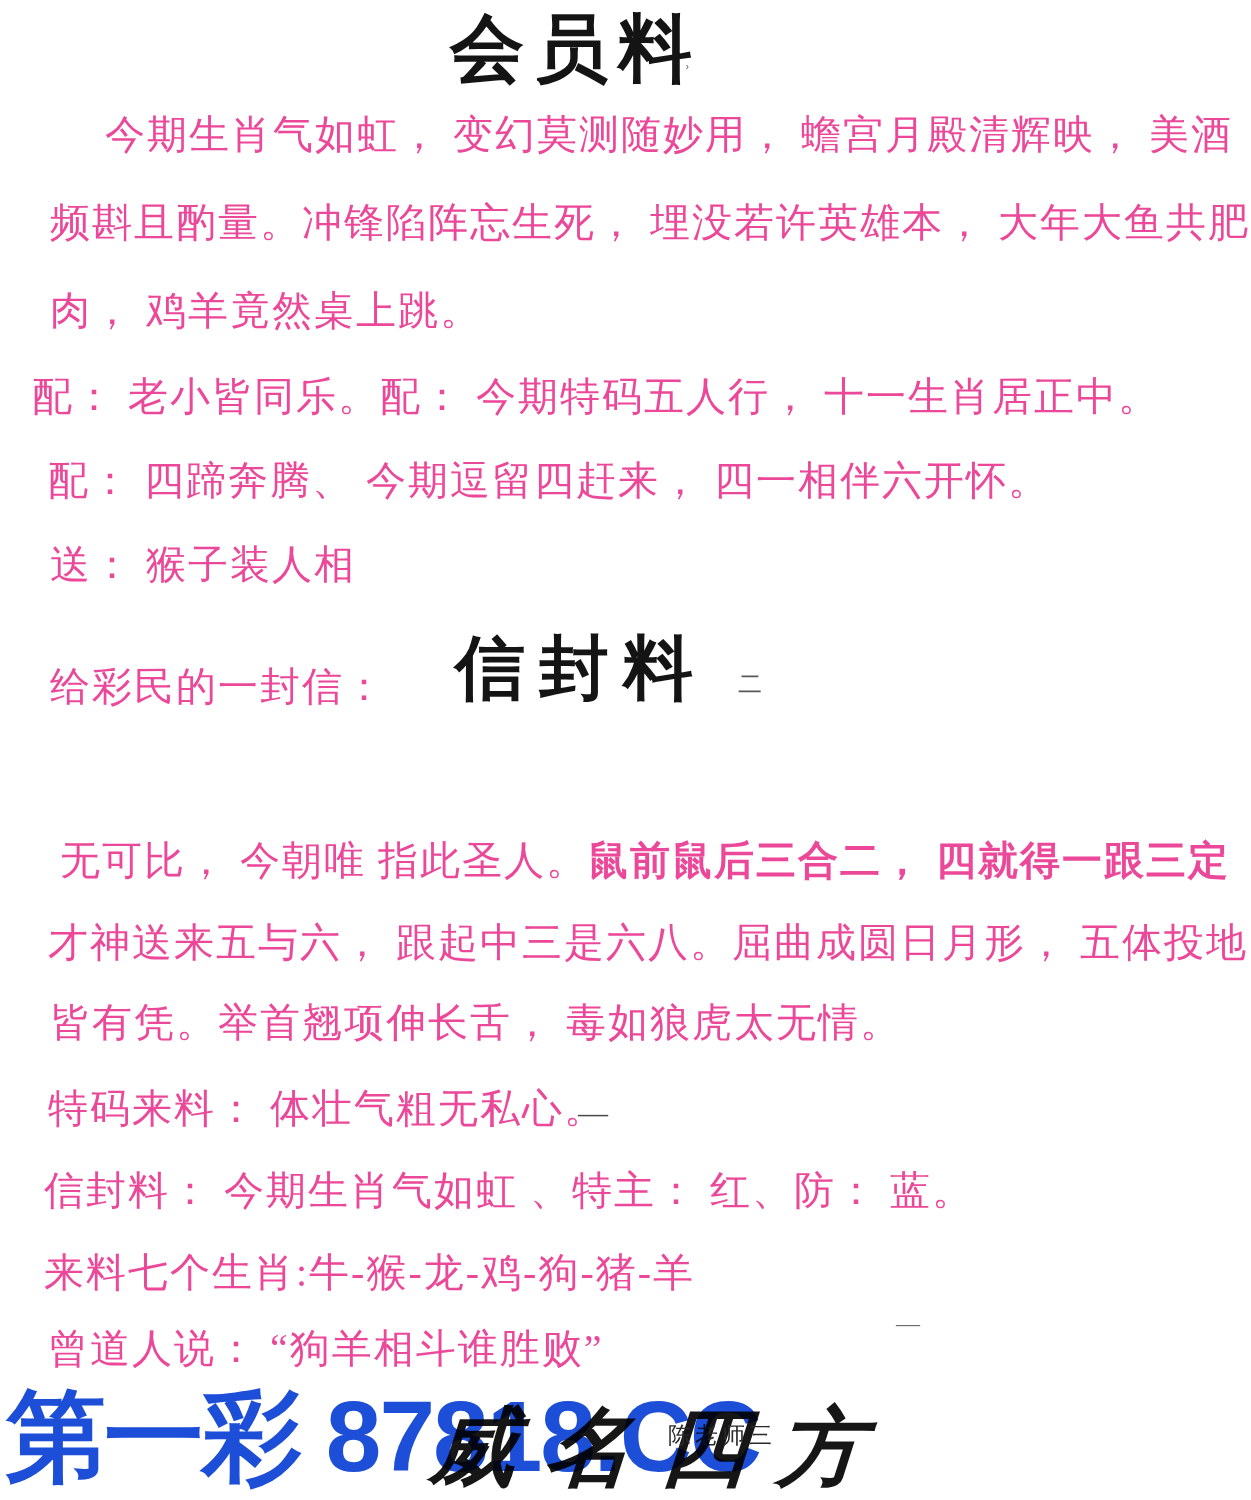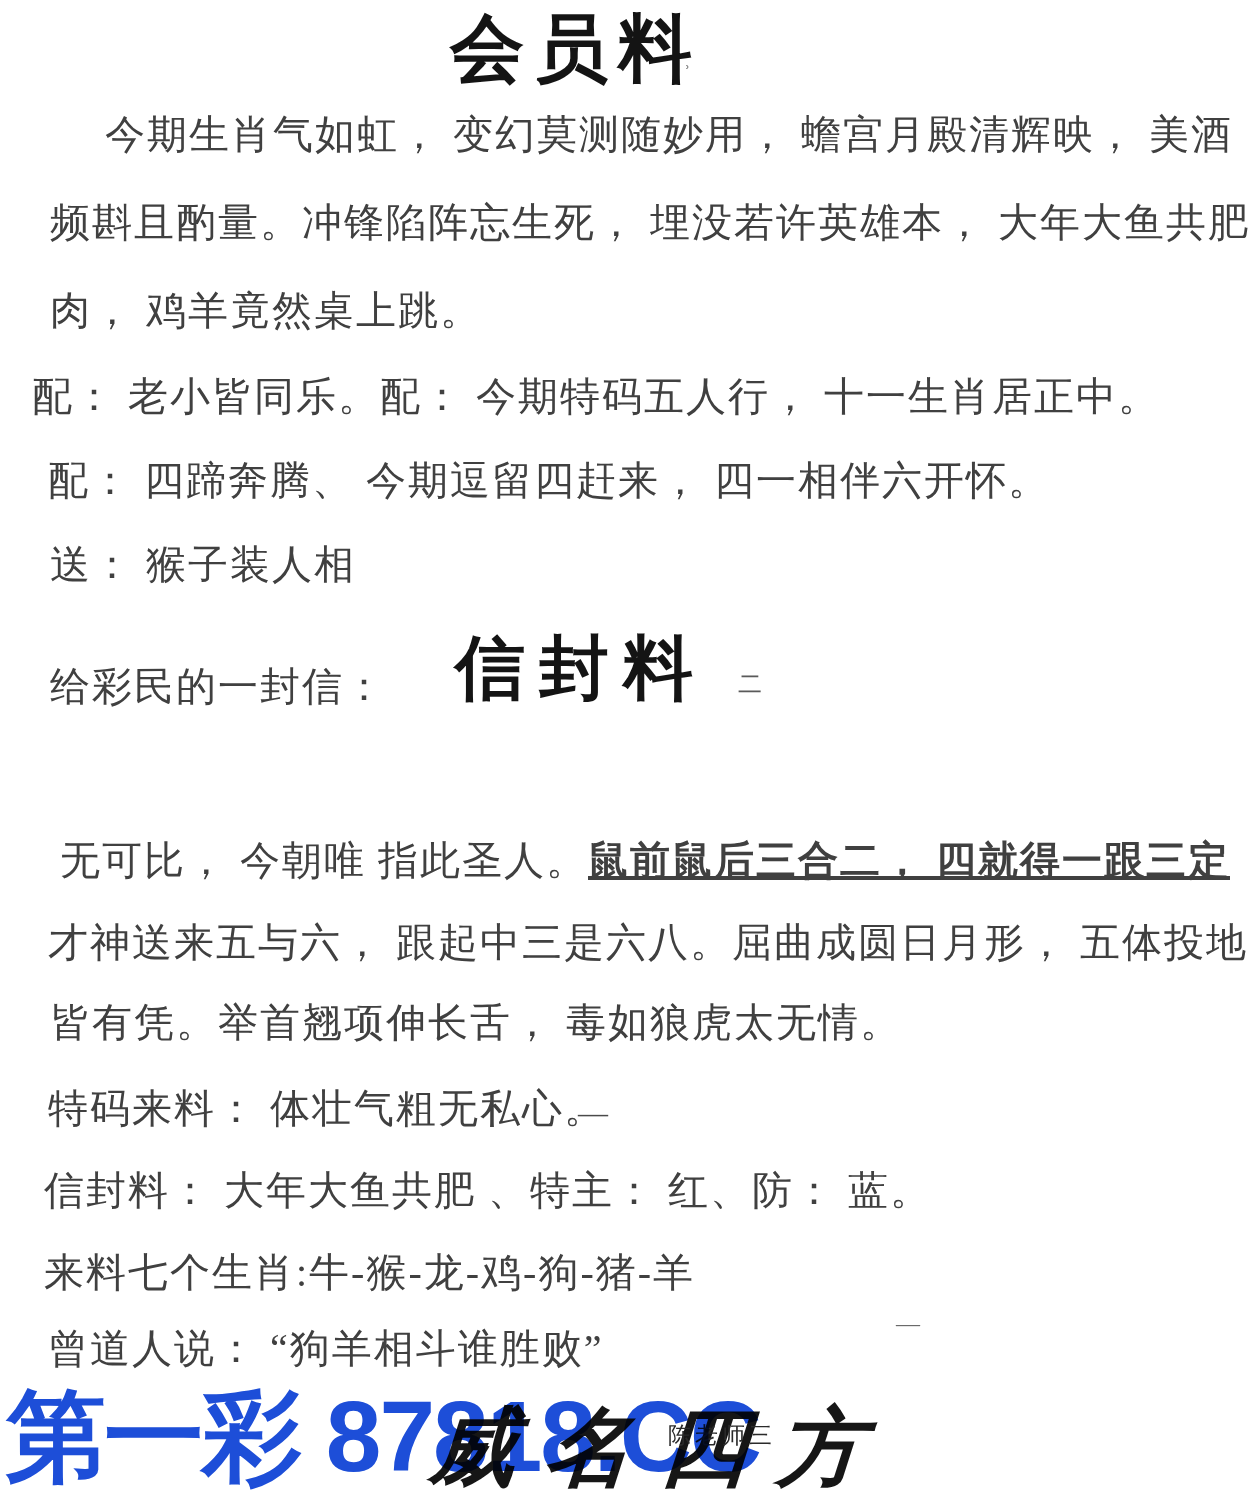--- a/index.html
+++ b/index.html
@@ -10,21 +10,21 @@
     overflow:hidden;
     font-family:"Liberation Serif","DejaVu Serif",serif;
     color:#141414;
   }
   .txt{
     position:absolute;
     font-size:40px;
     letter-spacing:2px;
     white-space:nowrap;
     line-height:1.15;
-    color:#404040;
+    color:#ec4899;
   }
   .doc-title{
     position:absolute;
     top:0;left:450px;
     font-size:74px;
     font-weight:700;
     letter-spacing:10px;
     white-space:nowrap;
   }
   .title-stray{
@@ -36,21 +36,21 @@
     top:622px;left:455px;
     font-size:70px;
     font-weight:700;
     letter-spacing:14px;
     white-space:nowrap;
   }
   .env-side-mark{
     position:absolute;top:668px;left:738px;
     font-size:24px;color:#5a5a5a;letter-spacing:0;
   }
-  .bold-seg{font-weight:700;text-decoration:underline;}
+  .bold-seg{font-weight:700;}
   .stray-dash{
     position:absolute;font-size:30px;color:#4a4a4a;letter-spacing:0;
   }
   .footer-calligraphy{
     position:absolute;
     top:1390px;left:430px;
     font-size:86px;
     font-weight:700;
     font-style:italic;
     letter-spacing:30px;
@@ -122,21 +122,21 @@
 
   <div class="txt l-env2">
     <span>无可比， 今朝唯 指此圣人。</span><span class="bold-seg">鼠前鼠后三合二， 四就得一跟三定</span>
   </div>
   <div class="txt l-env3">才神送来五与六， 跟起中三是六八。屈曲成圆日月形， 五体投地</div>
   <div class="txt l-env4">皆有凭。举首翘项伸长舌， 毒如狼虎太无情。</div>
 
   <div class="txt l-special">特码来料： 体壮气粗无私心。</div>
   <div class="stray-dash d-special">—</div>
 
-  <div class="txt l-envline">信封料： 大年大鱼共肥 、特主： 红、防： 蓝。</div>
+  <div class="txt l-envline">信封料： 今期生肖气如虹 、特主： 红、防： 蓝。</div>
   <div class="txt l-zodiac">来料七个生肖:牛-猴-龙-鸡-狗-猪-羊</div>
   <div class="txt l-quote">曾道人说： “狗羊相斗谁胜败”</div>
   <div class="stray-dash d-quote">—</div>
 
   <div class="footer-calligraphy">威名四方</div>
   <div class="footer-signature">陈老师三</div>
   <div class="footer-watermark">第一彩 87818.CC</div>
 
 </div>
 

